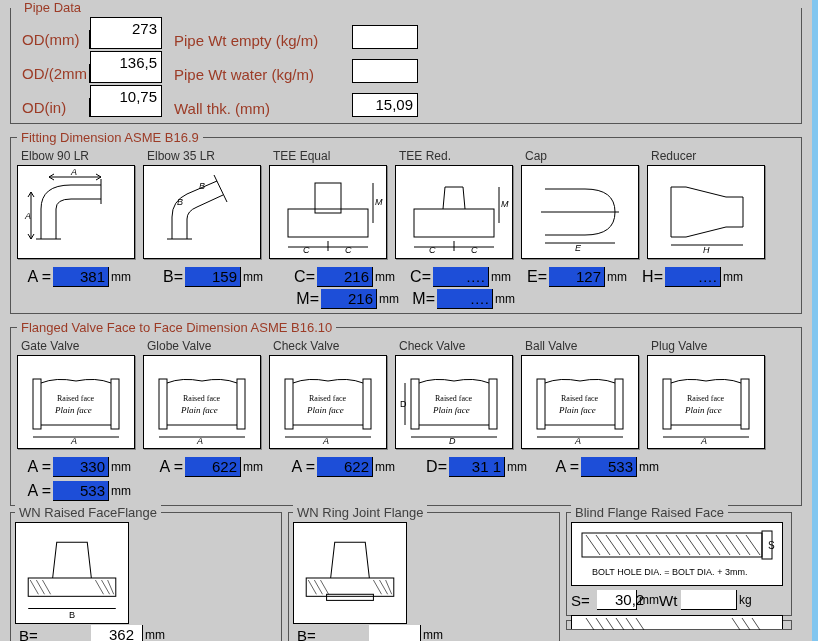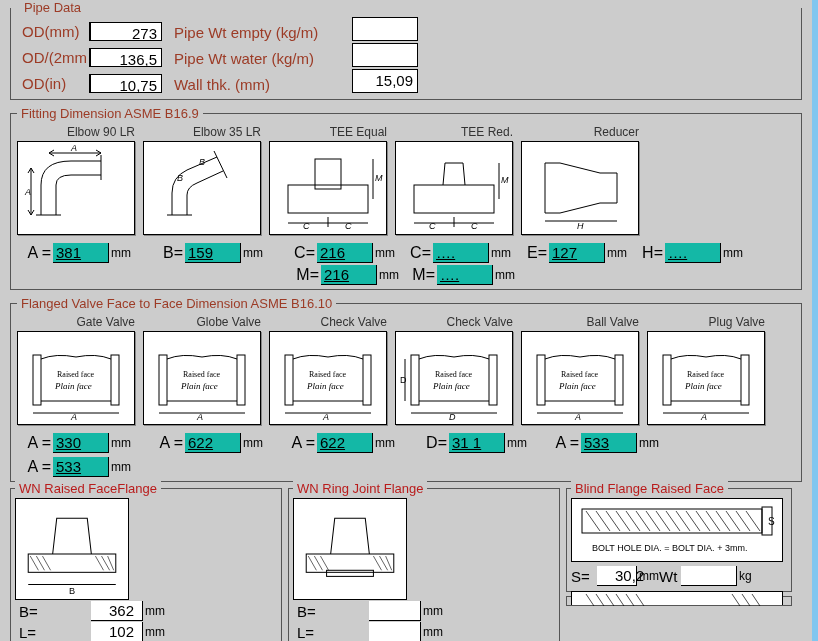--- a/index.html
+++ b/index.html
@@ -35,21 +35,21 @@
     border-right:1px solid #000;
     padding:1px 2px;
   }
   .cell-v {
     width:72px;
     background:#fff;
     border:1px solid #000;
     text-align:right;
     padding:1px 4px;
     font-size:15px;
-    height:19px;
+    height:32px;
     line-height:20px;
   }
   .cell-desc {
     width:190px;
     padding-left:12px;
     color:#9c3b26;
     font-size:15px;
   }
   .cell-v2 {
     width:66px;
@@ -61,52 +61,52 @@
     height:24px;
     line-height:20px;
   }
   .sub-caption {
     font-size:12px;
     color:#333;
     margin:0 0 2px 4px;
   }
   .frow { display:flex; align-items:flex-start; gap:8px; flex-wrap:nowrap; }
   .fitting {
-    display:flex; flex-direction:column; align-items:flex-end;
+    display:flex; flex-direction:column; align-items:flex-start;
   }
   .draw {
     width:118px; height:94px;
     background:#fff;
     border:1px solid #000;
     box-shadow: 1px 1px 0 #888;
     display:flex; align-items:center; justify-content:center;
   }
   .draw svg { width:110px; height:86px; }
   .dim-row {
     display:flex; align-items:center; gap:4px;
     margin-top:8px;
     padding-left:8px;
     flex-wrap:wrap;
   }
   .dim-block { display:inline-flex; align-items:center; }
   .dim-lbl { font-size:16px; color:#000; width:28px; text-align:right; padding-right:2px;}
   .dim-val {
     width:56px;
-    background:#14b8a6;
+    background:#1d4ed8;
     border-bottom:1px solid #000;
     border-right:1px solid #000;
+    text-align:right;
     padding:1px 3px;
     font-size:15px;
     height:20px;
-    text-decoration:underline;
   }
   .dim-unit { font-size:12px; color:#000; padding:0 6px 0 2px; }
   .flange-row { display:flex; gap:6px; margin:0 10px; }
   .flange-box { border:1px solid #555; padding:4px; position:relative; }
-  .flange-legend { font-size:13px; color:#b91c1c; position:relative; top:-12px; background:#ccc; padding:0 4px; display:inline-block;}
+  .flange-legend { font-size:13px; color:#404040; position:relative; top:-12px; background:#ccc; padding:0 4px; display:inline-block;}
   .flange-inner { margin-top:-10px;}
   .flange-draw {
     width:114px; height:102px;
     background:#fff;
     border:1px solid #000;
     display:inline-flex; align-items:center; justify-content:center;
     vertical-align:top;
   }
   .flange-fields {
     display:inline-block; vertical-align:top; margin-left:4px;
@@ -222,20 +222,33 @@
                 <line x1="55" y1="72" x2="55" y2="82"></line>
             <text x="30" y="84" font-size="9" font-style="italic" stroke="none" fill="#000">C</text>
             <text x="72" y="84" font-size="9" font-style="italic" stroke="none" fill="#000">C</text>
             <line x1="100" y1="18" x2="100" y2="54"></line>
             <text x="102" y="38" font-size="9" font-style="italic" stroke="none" fill="#000">M</text>
           </g>
             </svg>
         </div>
       </div>
 
+      <div class="fitting">
+        <div class="sub-caption">Cap</div>
+        <div class="draw">
+          <svg viewBox="0 0 110 86">
+              <g stroke="#000" fill="none" stroke-width="1">
+            <path d="M20 20 L60 20 Q90 20 90 43 Q90 66 60 66 L20 66"></path>
+            <line x1="16" y1="43" x2="94" y2="43"></line>
+            <line x1="20" y1="74" x2="90" y2="74"></line>
+            <text x="50" y="82" font-size="9" font-style="italic" stroke="none" fill="#000">E</text>
+          </g>
+            </svg>
+        </div>
+      </div>
 
       <div class="fitting">
         <div class="sub-caption">Reducer</div>
         <div class="draw">
           <svg viewBox="0 0 110 86">
               <g stroke="#000" fill="none" stroke-width="1">
             <path d="M20 18 L35 18 L75 28 L92 28 L92 58 L75 58 L35 68 L20 68 Z"></path>
             <line x1="20" y1="76" x2="92" y2="76"></line>
             <text x="52" y="84" font-size="9" font-style="italic" stroke="none" fill="#000">H</text>
           </g>

